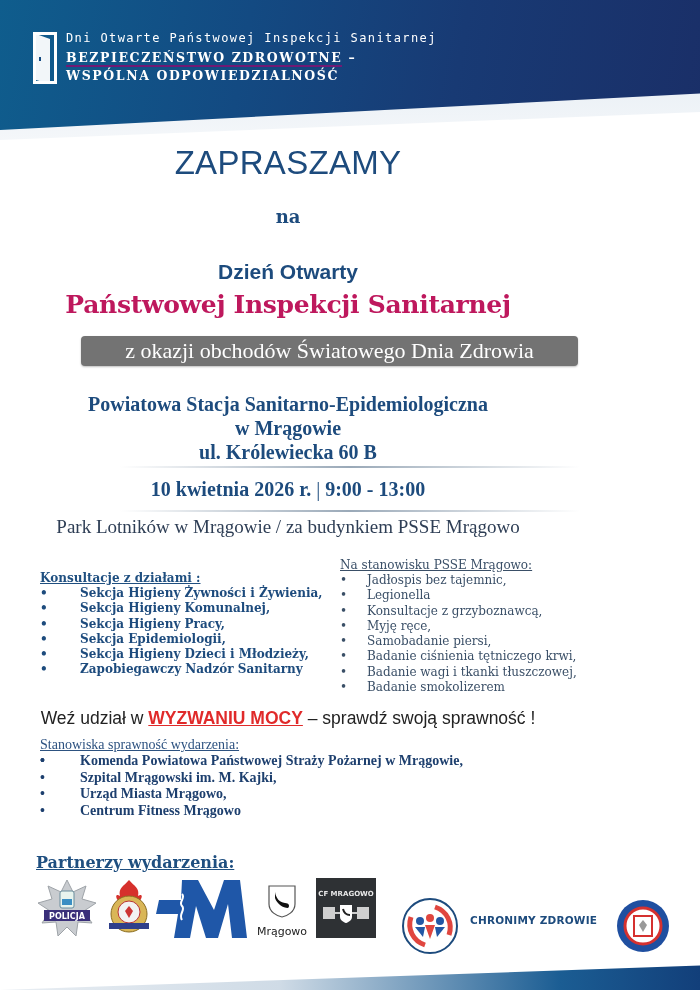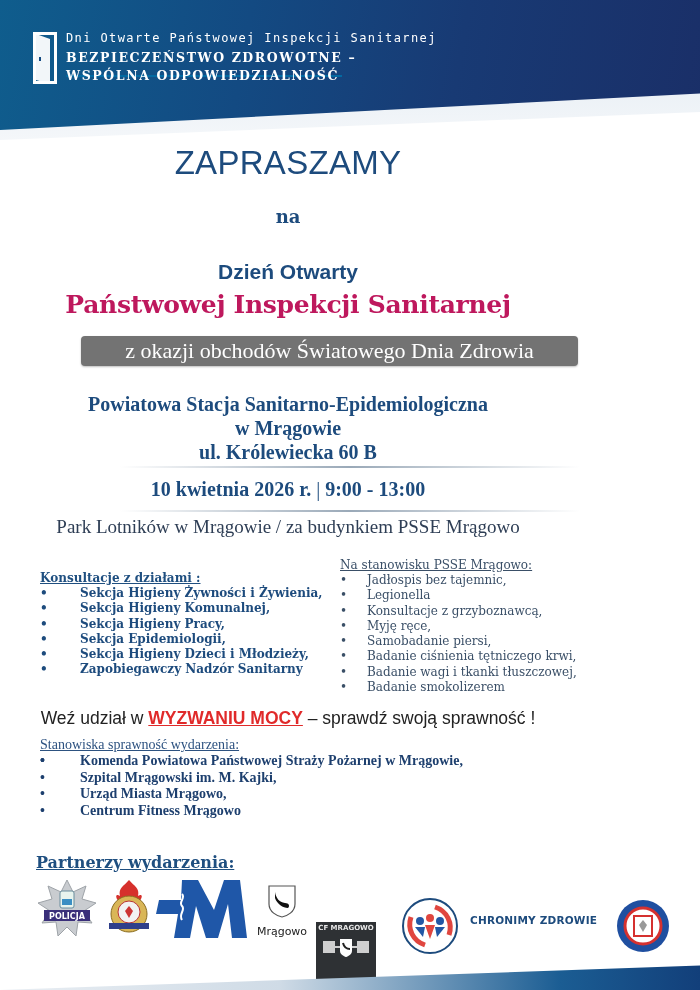--- a/index.html
+++ b/index.html
@@ -31,21 +31,21 @@
     content: ""; position: absolute; left: 3px; top: 22px; width: 2px; height: 4px; background: #134a82;
   }
   .hdr-line1 {
     position: absolute; left: 66px; top: 31px; font-family: "DejaVu Sans Mono", monospace;
     font-size: 12px; letter-spacing: 1.4px; color: #ffffff;
   }
   .hdr-line2 {
     position: absolute; left: 66px; top: 50px; font-family: "DejaVu Serif", serif; font-weight: bold;
     font-size: 12.5px; letter-spacing: 1.6px; color: #ffffff;
   }
-  .hdr-line2 .u { border-bottom: 2px solid #0369a1; padding-bottom: 10px; }
+  .hdr-line2 .u { border-bottom: 2px solid #701a75; padding-bottom: 0; }
   .hdr-line3 {
     position: absolute; left: 66px; top: 68px; font-family: "DejaVu Serif", serif; font-weight: bold;
     font-size: 12.5px; letter-spacing: 1.6px; color: #ffffff;
   }
 
   .center { position: absolute; left: 0; width: 576px; text-align: center; }
   .title-main {
     top: 144px; font-family: "Liberation Sans", sans-serif; font-size: 33px; color: #1d4b7d; letter-spacing: 0.3px;
   }
   .title-na {
@@ -103,22 +103,22 @@
   }
 
   
   .logo { position: absolute; }
   .police { left: 36px; top: 878px; width: 62px; height: 62px; }
   .fire { left: 104px; top: 878px; width: 50px; height: 62px; }
   .hospital { left: 156px; top: 880px; width: 91px; height: 58px; }
   .town { left: 252px; top: 884px; width: 60px; height: 54px; text-align: center; }
   .town-label { position: absolute; left: 0; bottom: 0; width: 60px; font-family: "DejaVu Sans", sans-serif; font-size: 11px; color: #222; }
   .fitness {
-    left: 316px; top: 922px; width: 60px; height: 60px; background: #2e3134;
-    color: #e8e8e8; font-family: "DejaVu Sans", sans-serif; font-weight: bold; font-size: 7px; text-align: center; padding-top: 2px;
+    left: 316px; top: 878px; width: 60px; height: 60px; background: #2e3134;
+    color: #e8e8e8; font-family: "DejaVu Sans", sans-serif; font-weight: bold; font-size: 7px; text-align: center; padding-top: 12px;
   }
   .chronimy-logo { left: 401px; top: 897px; width: 58px; height: 58px; }
   .chronimy-text {
     position: absolute; left: 470px; top: 913px; font-family: "DejaVu Sans", sans-serif; font-weight: bold;
     font-size: 10.5px; color: #1d4b7d; line-height: 15px; width: 130px; letter-spacing: 0.2px;
   }
   .psi-seal { left: 616px; top: 899px; width: 54px; height: 54px; }
 
   .footer-bar {
     position: absolute; left: 0; top: 955px; width: 700px; height: 35px;

